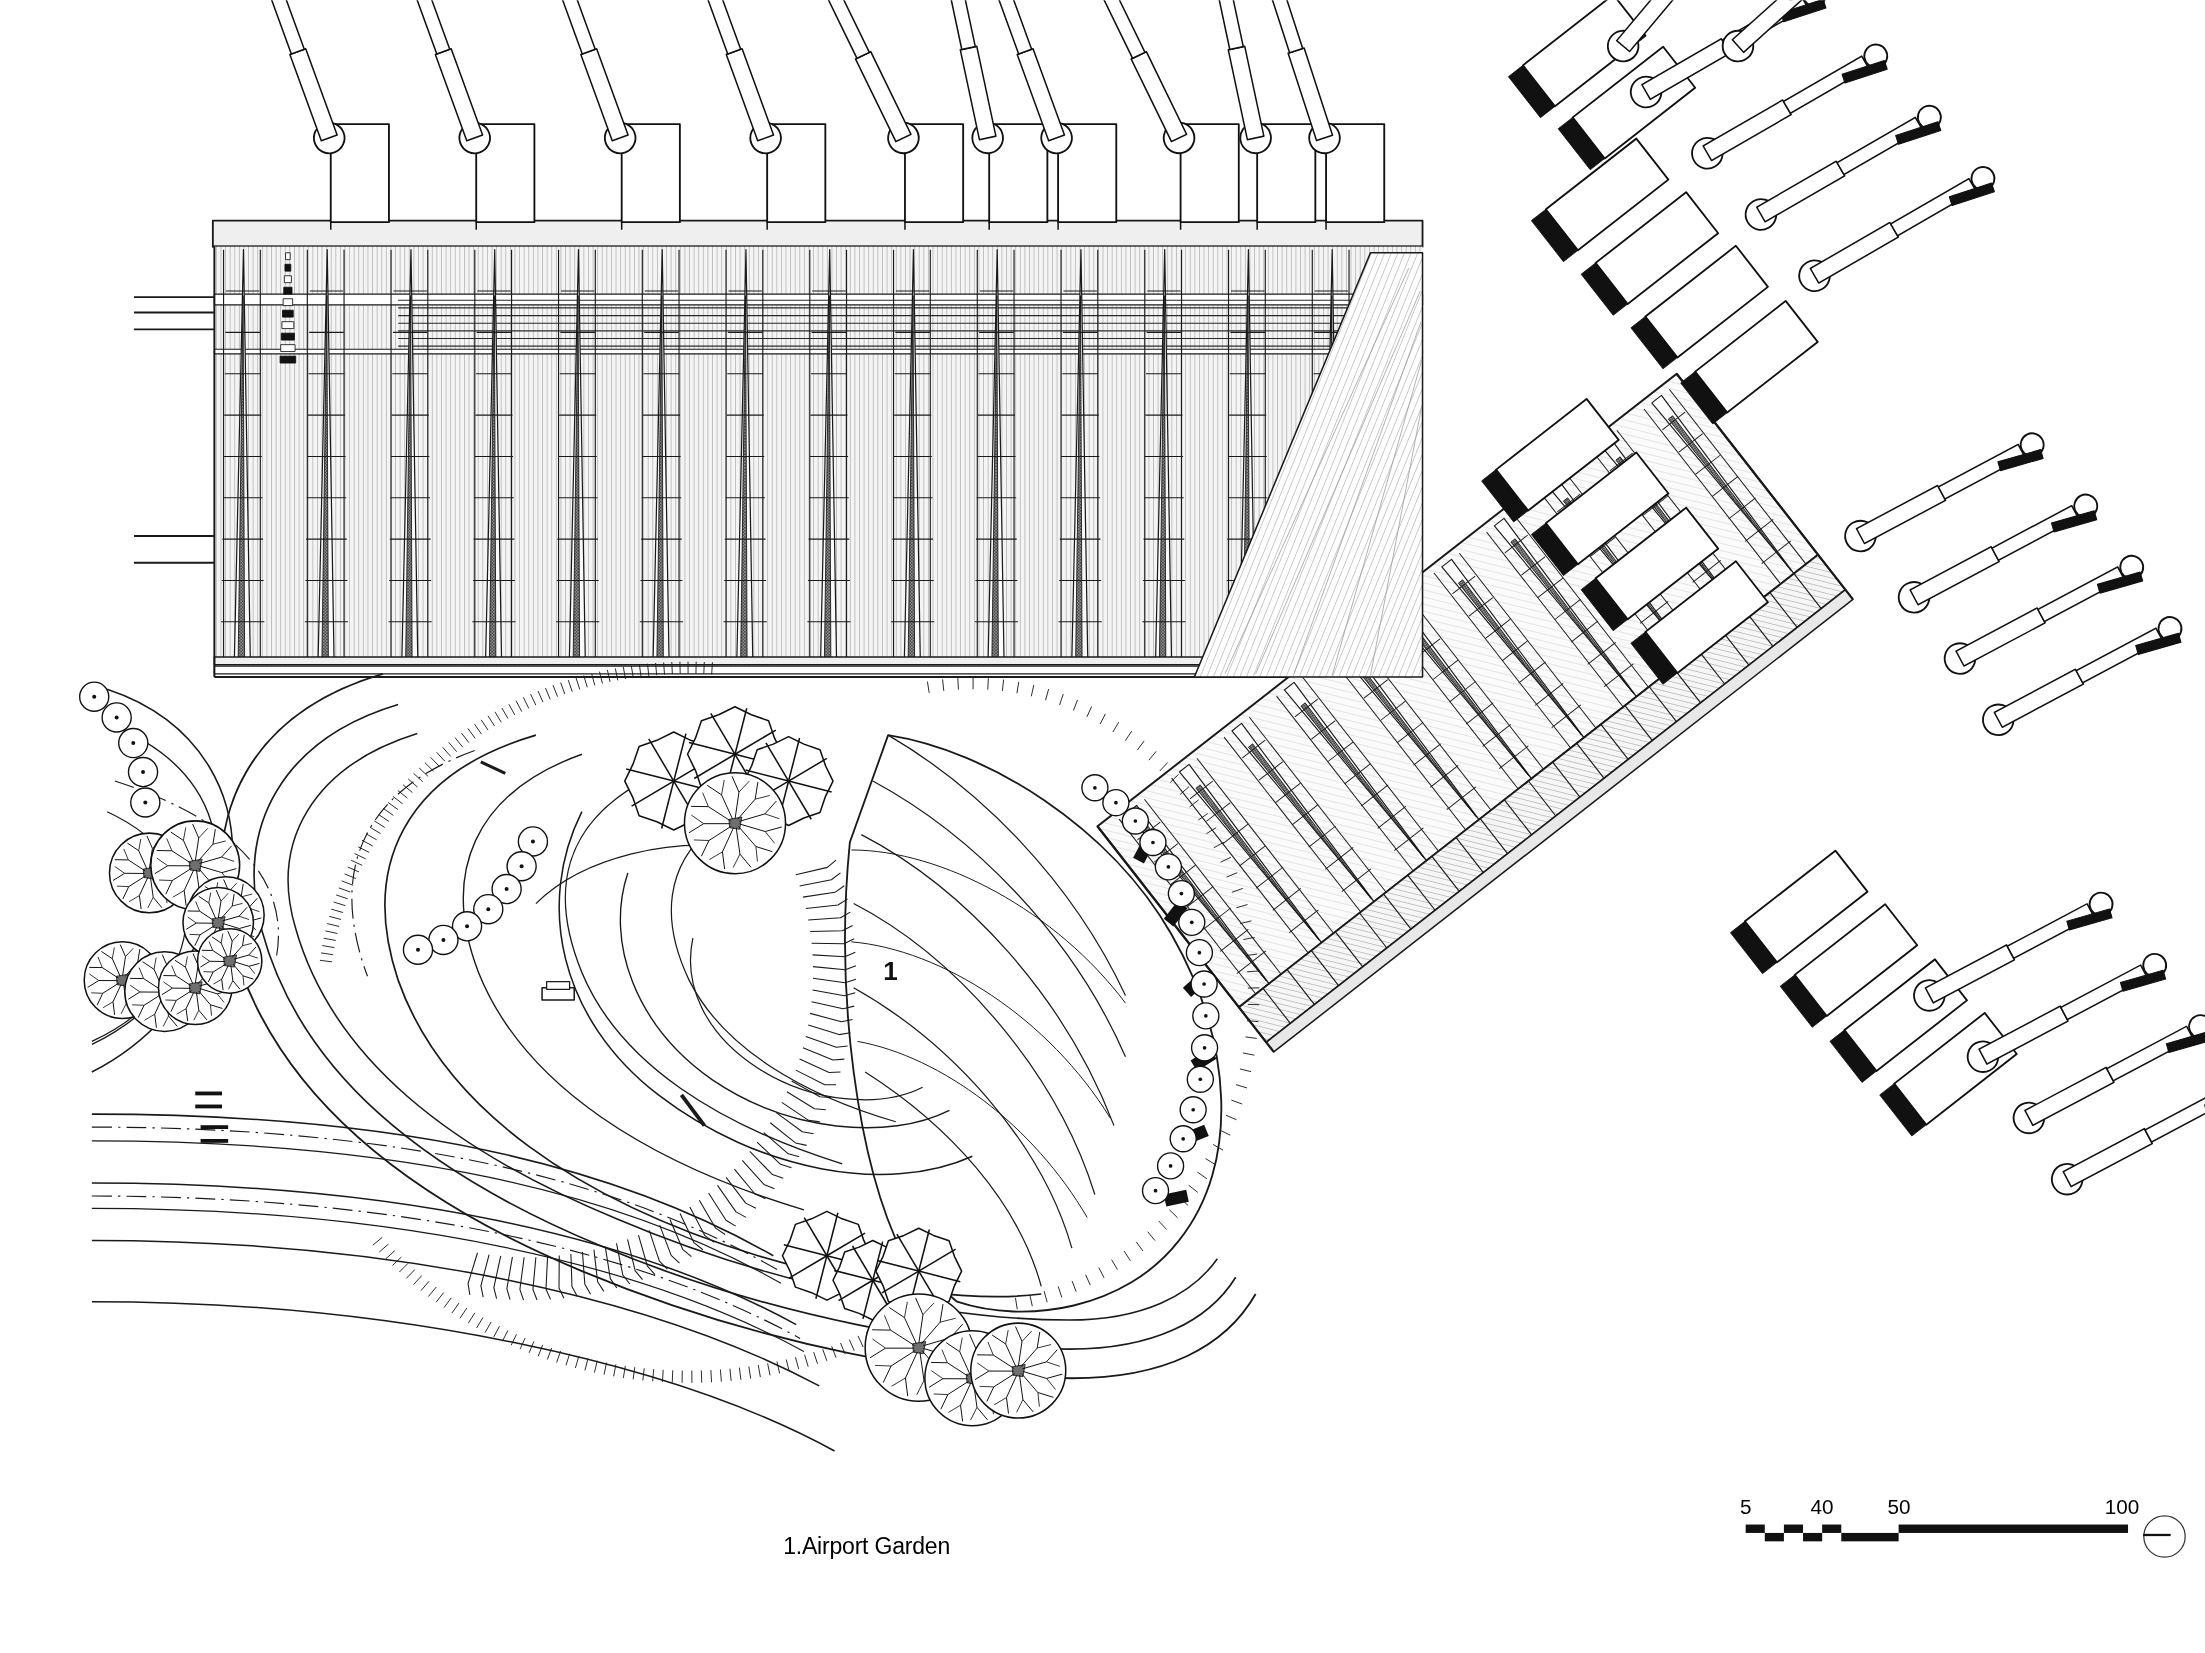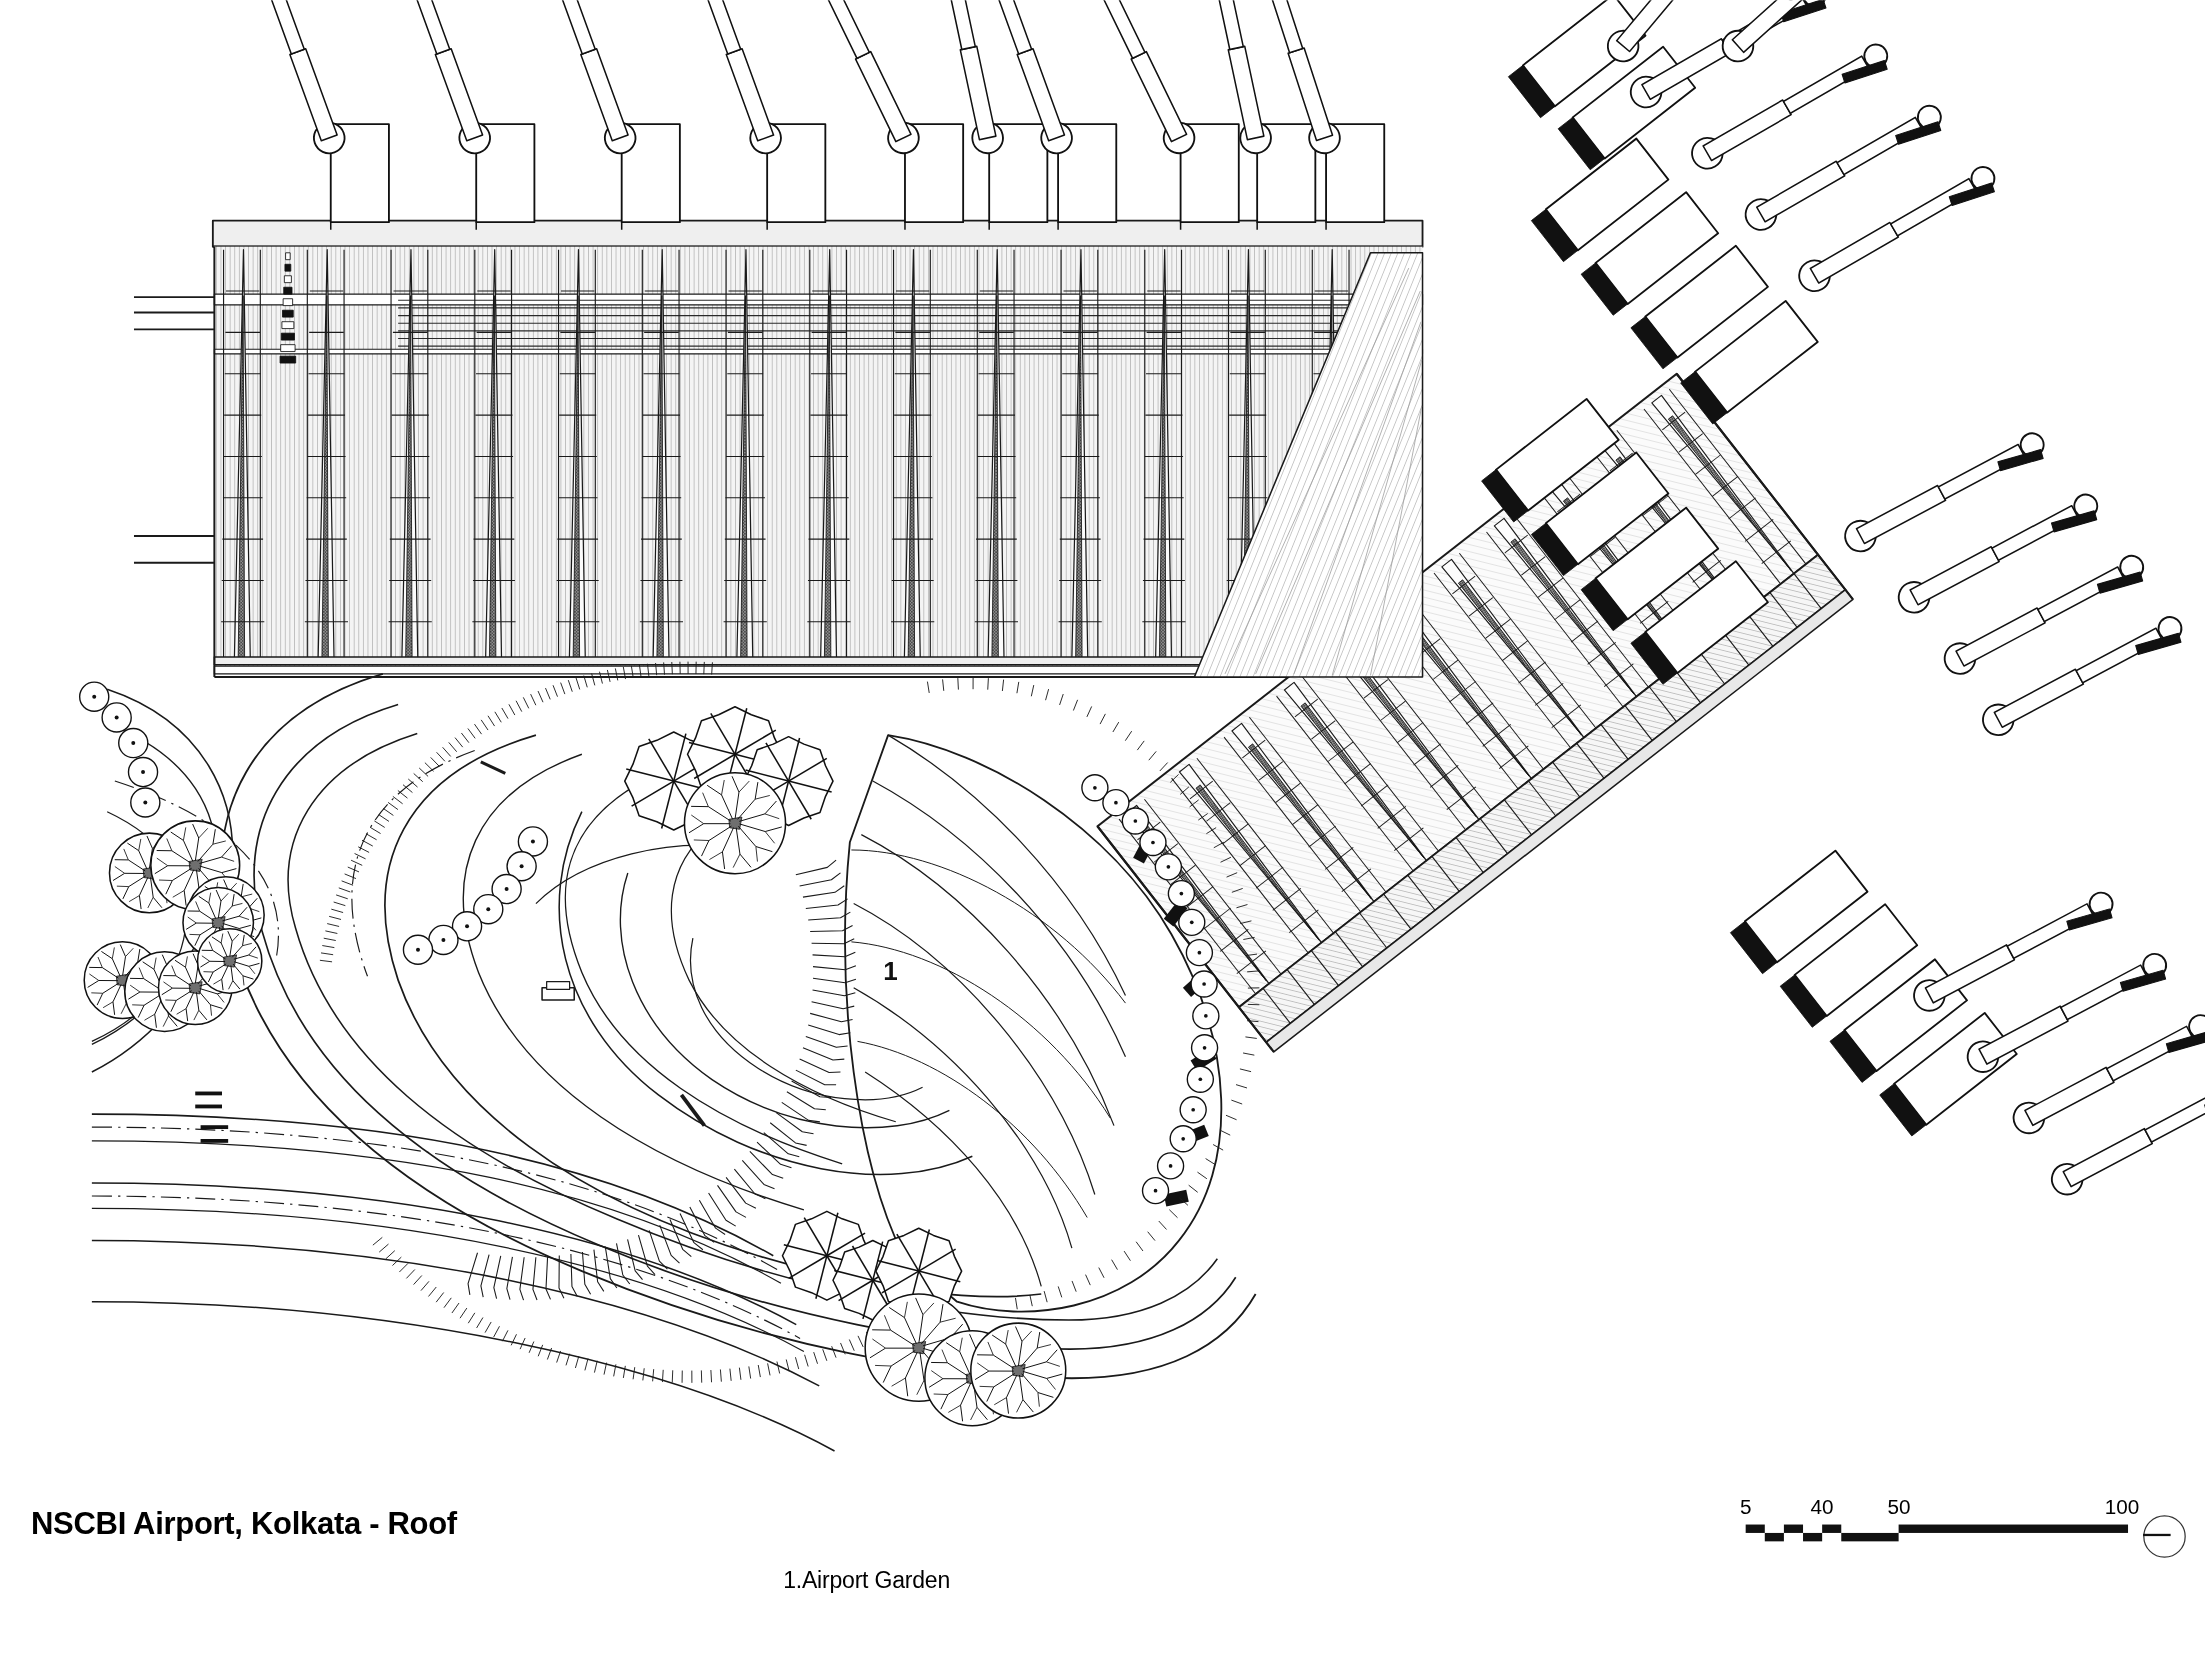--- a/index.html
+++ b/index.html
@@ -1700,21 +1700,20 @@
         </g>
 
       <g id="keynotes">
           <text x="1163" y="1280" font-family="&quot;Liberation Sans&quot;, sans-serif" font-size="34" font-weight="bold" fill="#111" text-anchor="middle">1</text>
         </g>
 
     </g>
   </svg>
 
   <div id="titleblock">
-    <div class="t1">NSCBI Airport, Kolkata - Roof</div>
     <div class="t2">1.Airport Garden</div>
   </div>
 
   <div id="scaleblock">
     <div id="scaleLabels" style="position:relative;height:26px;">
         <div class="slabel" style="left: 7.7px;">5</div>
         <div class="slabel" style="left: 84px;">40</div>
         <div class="slabel" style="left: 161px;">50</div>
         <div class="slabel" style="left: 352px; margin-left: 32px;">100</div>
       </div>

